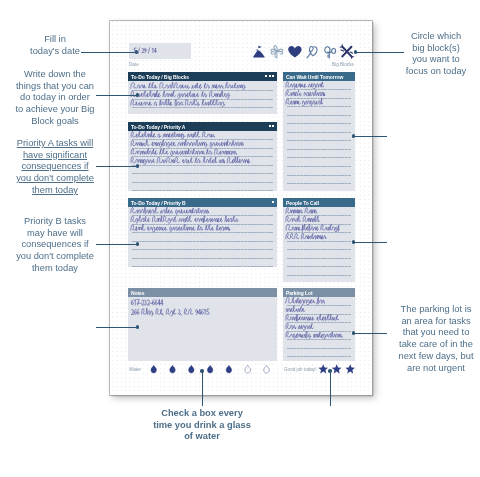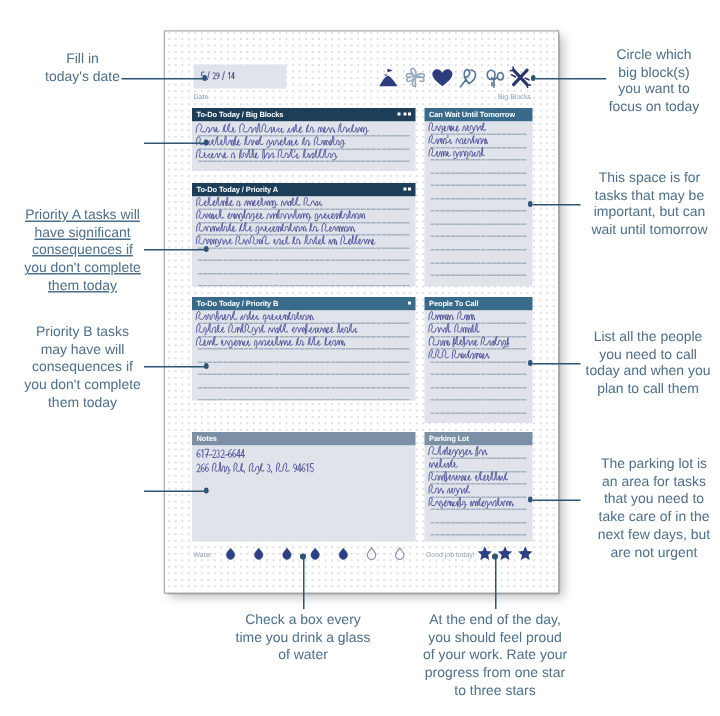--- a/index.html
+++ b/index.html
@@ -257,20 +257,25 @@
             <path d="M2.93 31.69 C3.09 30.45 2.86 27.37 3.92 26.36 C5.29 25.55 5.73 28.18 4.27 29.82 C4.23 30.80 5.11 32.12 5.81 31.43 C6.60 31.78 6.96 31.43 7.34 30.94 C7.45 29.75 7.28 28.14 8.68 28.27 C9.45 28.63 9.29 30.87 8.93 31.77 C9.34 31.78 9.72 31.50 10.30 30.94 C10.37 29.33 10.92 28.35 11.25 28.49 C11.78 29.82 12.16 31.57 12.29 31.99 C12.48 31.36 12.64 30.73 12.88 30.31 M15.16 31.68 C15.51 29.82 15.93 28.35 16.76 28.63 C16.67 29.68 16.52 31.15 16.73 31.84 C17.10 31.71 17.35 31.43 17.74 30.94 M17.78 30.45 C18.65 30.03 18.99 30.80 18.77 28.37 C17.97 28.18 17.68 30.80 18.60 31.69 C19.08 31.92 19.52 31.57 19.91 30.94 C20.07 29.82 20.12 28.21 20.73 28.42 C21.80 28.56 21.75 30.52 22.15 31.73 C21.80 32.98 21.19 33.76 20.31 33.12 M21.91 30.80 C22.25 31.22 22.47 31.36 22.50 30.94 C22.81 29.75 23.24 28.14 24.17 28.61 C24.81 28.63 24.65 30.87 24.88 31.99 C24.70 31.78 25.08 31.50 25.43 30.94 C25.85 29.82 26.32 28.35 26.89 28.63 C27.01 29.68 26.86 31.15 26.83 31.81 C27.44 31.71 27.68 31.43 27.72 30.94 C28.16 30.52 28.29 27.11 28.97 26.53 C29.58 26.32 28.65 29.26 28.14 30.17 C28.70 31.64 29.23 31.67 29.36 31.29 C29.85 31.75 30.05 31.43 30.34 30.94" fill="none" stroke="#3b3f8f" stroke-width="0.55" stroke-linecap="round" stroke-linejoin="round"></path>
             <path d="M3.07 40.12 C3.09 39.00 2.86 35.92 3.79 34.91 C5.29 34.10 5.73 36.73 4.20 38.37 C4.23 39.35 5.11 40.55 6.66 39.98 C6.60 40.33 6.96 39.98 7.18 39.49 C7.67 37.88 8.16 36.90 8.57 37.04 C9.07 38.37 9.45 40.12 10.56 40.22 C9.78 39.91 9.94 39.28 10.31 38.86 C10.21 38.37 10.23 36.76 10.70 36.97 C11.95 37.11 11.89 39.07 11.90 40.67 C11.95 41.53 11.33 42.31 10.84 41.67 M12.06 39.35 C12.40 39.77 12.62 39.91 13.17 39.49 M13.14 39.00 C14.01 38.58 14.35 39.35 14.49 36.64 C13.34 36.73 13.05 39.35 13.70 40.52 C14.45 40.47 14.88 40.12 15.47 39.49 C15.42 38.09 15.77 36.69 16.52 37.04 C16.63 37.46 16.66 39.53 17.36 40.18 C17.06 38.09 17.56 36.69 17.56 37.04 C18.27 37.46 18.31 39.53 18.94 40.56 C18.34 40.26 18.47 39.91 18.63 39.49 C18.83 38.13 19.99 36.83 20.14 37.95 C19.44 38.93 19.02 39.63 19.25 40.16 C20.27 40.47 20.59 40.12 21.21 39.49 C21.23 38.37 21.96 36.90 22.00 37.18 C22.16 38.23 22.04 39.70 22.06 40.64 C22.50 40.26 22.70 39.98 22.87 39.49 C23.09 39.00 22.95 35.19 23.60 34.45 C24.35 34.21 23.82 37.95 23.83 40.67 C23.67 41.22 23.14 41.40 22.99 40.95 M24.45 39.18 C24.78 39.70 24.98 39.77 25.50 39.49 C25.38 38.37 25.78 36.76 26.30 36.97 C27.18 37.11 27.12 39.07 26.95 40.12 C27.18 41.53 26.54 42.31 26.07 41.67 M27.29 39.35 C27.64 39.77 27.87 39.91 28.13 39.49 M30.70 40.29 C30.79 38.37 30.50 36.90 31.36 37.18 C31.72 38.23 31.60 39.70 31.68 40.47 C32.07 40.26 32.26 39.98 32.13 39.49 C32.51 38.09 32.27 36.69 33.55 37.04 C33.73 37.46 33.76 39.53 34.07 40.47 C34.16 38.09 34.59 36.69 35.12 37.04 C35.37 37.46 35.40 39.53 35.34 40.33 C35.44 40.26 35.57 39.91 35.78 39.49 C35.99 39.07 36.11 35.66 37.34 35.08 C37.40 34.87 36.47 37.81 36.84 38.72 C36.52 40.19 37.05 40.46 37.34 39.84 C37.68 40.30 37.87 39.98 38.34 39.49 M38.36 39.00 C39.22 38.58 39.56 39.35 39.51 37.19 C38.55 36.73 38.26 39.35 38.63 40.64 C39.66 40.47 40.09 40.12 40.55 39.49 C40.64 38.37 40.97 36.76 41.15 36.97 C42.38 37.11 42.32 39.07 42.01 40.12 C42.38 41.53 41.76 42.31 40.91 41.67 M42.49 39.35 C42.83 39.77 43.05 39.91 43.23 39.49 C43.72 38.37 44.06 36.90 44.45 37.18 C44.88 38.23 44.73 39.70 45.48 40.19 C45.31 40.26 45.55 39.98 45.67 39.49 C45.80 38.30 46.44 36.69 47.49 36.64 C47.80 37.18 47.64 39.42 47.38 40.52 C47.69 40.33 48.07 40.05 48.39 39.49 C48.74 39.07 48.86 35.66 49.15 35.08 C50.15 34.87 49.22 37.81 49.28 38.72 C49.27 40.19 49.80 40.50 50.45 39.84 C50.43 40.30 50.62 39.98 50.90 39.49 C51.17 38.37 51.54 36.90 51.50 37.18 C52.10 38.23 51.99 39.70 52.74 40.44 C52.45 40.26 52.64 39.98 52.91 39.49 C52.85 38.30 52.92 36.69 53.76 36.84 C54.85 37.18 54.69 39.42 54.72 40.11 C54.74 40.33 55.12 40.05 55.50 39.49 C55.60 38.09 55.43 36.69 55.85 37.04 C56.82 37.46 56.85 39.53 56.94 40.35 C57.24 38.09 56.93 36.69 57.46 37.04 C58.46 37.46 58.49 39.53 59.06 40.54 C58.52 40.26 58.66 39.91 59.07 39.49" fill="none" stroke="#3b3f8f" stroke-width="0.55" stroke-linecap="round" stroke-linejoin="round"></path>
           </svg>
         </div>
       </div>
     </div>
 <div class="annot" style="left: 14px; top: 34px; width: 82px;">Fill in
 today's date</div>
     <div class="leader" style="background: rgb(46, 85, 116); left: 81px; top: 52px; width: 55px;"></div>
     <div class="ldot" style="left: 134.5px; top: 50.2px; background: rgb(46, 85, 116);"></div>
+    <div class="annot" style="left: 11px; top: 69px; width: 88px;">Write down the
+things that you can
+do today in order
+to achieve your Big
+Block goals</div>
     <div class="leader" style="background: rgb(46, 85, 116); left: 96px; top: 95px; width: 43px;"></div>
     <div class="ldot" style="left: 135.5px; top: 93.2px; background: rgb(46, 85, 116);"></div>
     <div class="annot" style="left: 11px; top: 138px; width: 88px; text-decoration: underline;">Priority A tasks will
 have significant
 consequences if
 you don't complete
 them today</div>
     <div class="leader" style="background: rgb(46, 85, 116); left: 96px; top: 166px; width: 43px;"></div>
     <div class="ldot" style="left: 135.5px; top: 164.2px; background: rgb(46, 85, 116);"></div>
     <div class="annot" style="left: 11px; top: 216px; width: 88px;">Priority B tasks
@@ -281,45 +286,32 @@
     <div class="leader" style="background: rgb(46, 85, 116); left: 96px; top: 244px; width: 43px;"></div>
     <div class="ldot" style="left: 135.5px; top: 242.2px; background: rgb(46, 85, 116);"></div>
     <div class="leader" style="background: rgb(46, 85, 116); left: 96px; top: 327px; width: 43px;"></div>
     <div class="ldot" style="left: 135.5px; top: 325.2px; background: rgb(46, 85, 116);"></div>
     <div class="annot" style="left: 390px; top: 31px; width: 92px;">Circle which
 big block(s)
 you want to
 focus on today</div>
     <div class="leader" style="background: rgb(46, 85, 116); left: 357px; top: 52px; width: 47px;"></div>
     <div class="ldot" style="left: 353.5px; top: 50.2px; background: rgb(46, 85, 116);"></div>
-    <div class="annot" style="left: 385px; top: 113px; width: 96px;">This space is for
-tasks that may be
-important, but can
-wait until tomorrow</div>
     <div class="leader" style="background: rgb(46, 85, 116); left: 355px; top: 136px; width: 32px;"></div>
     <div class="ldot" style="left: 351.5px; top: 134.2px; background: rgb(46, 85, 116);"></div>
-    <div class="annot" style="left: 383px; top: 219px; width: 98px;">List all the people
-you need to call
-today and when you
-plan to call them</div>
     <div class="leader" style="background: rgb(46, 85, 116); left: 355px; top: 242px; width: 32px;"></div>
     <div class="ldot" style="left: 351.5px; top: 240.2px; background: rgb(46, 85, 116);"></div>
     <div class="annot" style="left: 390px; top: 304px; width: 92px;">The parking lot is
 an area for tasks
 that you need to
 take care of in the
 next few days, but
 are not urgent</div>
     <div class="leader" style="background: rgb(46, 85, 116); left: 355px; top: 333px; width: 32px;"></div>
     <div class="ldot" style="left: 351.5px; top: 331.2px; background: rgb(46, 85, 116);"></div>
-    <div class="annot" style="left: 140px; top: 408px; width: 124px;">Check a box every
+    <div class="annot" style="left: 140px; top: 408px; width: 124px; font-weight: bold;">Check a box every
 time you drink a glass
 of water</div>
     <div class="leaderv" style="background: rgb(46, 85, 116); left: 202px; top: 371px; height: 35px;"></div>
     <div class="ldot" style="left: 200.2px; top: 369.2px; background: rgb(46, 85, 116);"></div>
-    <div class="annot" style="left: 268px; top: 408px; width: 124px;">At the end of the day,
-you should feel proud
-of your work. Rate your
-progress from one star
-to three stars</div>
     <div class="leaderv" style="background: rgb(46, 85, 116); left: 330px; top: 371px; height: 35px;"></div>
     <div class="ldot" style="left: 328.2px; top: 369.2px; background: rgb(46, 85, 116);"></div>
   </div>
 
 </body></html>

